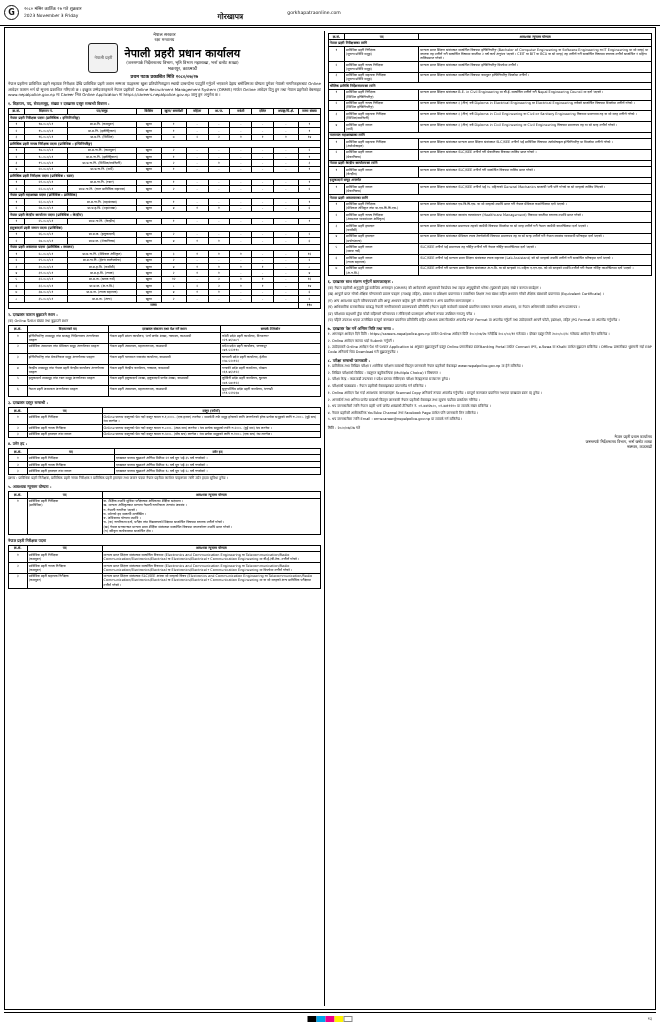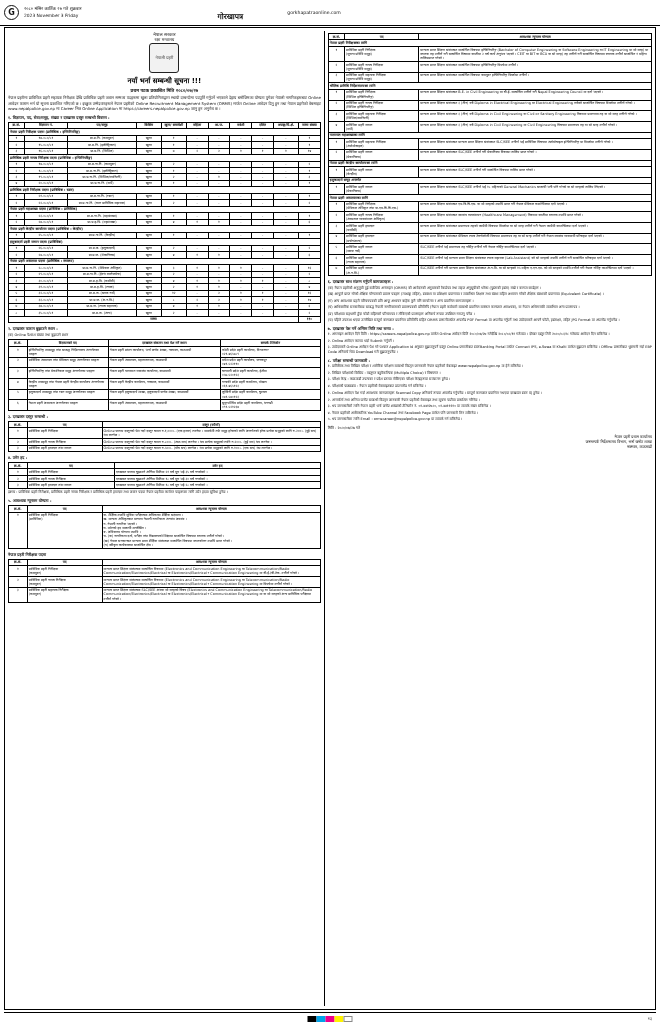--- a/index.html
+++ b/index.html
@@ -126,25 +126,27 @@
 
     <div class="col-left">
 
       <div class="gov-line">नेपाल सरकार</div>
       <div class="gov-line2">रक्षा मन्त्रालय</div>
 
       <div class="office-row">
         <div class="emblem">
           <span>नेपाली प्रहरी</span>
         </div>
+        <div class="office-title">
+          <div class="t1">नेपाली प्रहरी प्रधान कार्यालय</div>
+          <div class="t2">(जनसम्पर्क निर्देशनालय विभाग, भृति विभाग महाशाखा, भर्ना छनोट शाखा)</div>
+          <div class="t3">भक्तपुर, काठमाडौं</div>
+        </div>
       </div>
 
-      <div class="banner">
-        <span class="line">नयाँ भर्ना सम्बन्धी सूचना !!!</span>
-      </div>
       <div class="subbanner">प्रथम पटक प्रकाशित मिति २०८०/०७/२७</div>
 
       <div class="para">नेपाल प्रहरीमा प्राविधिक प्रहरी सहायक निरीक्षक देखि प्राविधिक प्रहरी जवान सम्मका पदहरूमा खुला प्रतियोगिताद्वारा स्थायी दरबन्दीमा पदपूर्ति गर्नुपर्ने भएकाले देहाय बमोजिमका योग्यता पुगेका नेपाली नागरिकहरूबाट Online आवेदन फाराम भर्न यो सूचना प्रकाशित गरिएको छ । इच्छुक उम्मेदवारहरूले नेपाल प्रहरीको Online Recruitment Management System (ORMS) मार्फत Online आवेदन दिनु हुन तथा नेपाल प्रहरीको वेबसाइट www.nepalpolice.gov.np मा Career भित्र Online Application मा https://careers.nepalpolice.gov.np जानु हुन अनुरोध छ ।</div>
 
       <div class="sec-label">१. विज्ञापन, पद, सेवा/समूह, संख्या र दरखास्त दस्तुर सम्बन्धी विवरण :</div>
 
       <table class="tb">
         <colgroup>
           <col style="width:5%">
             <col style="width:14%">

